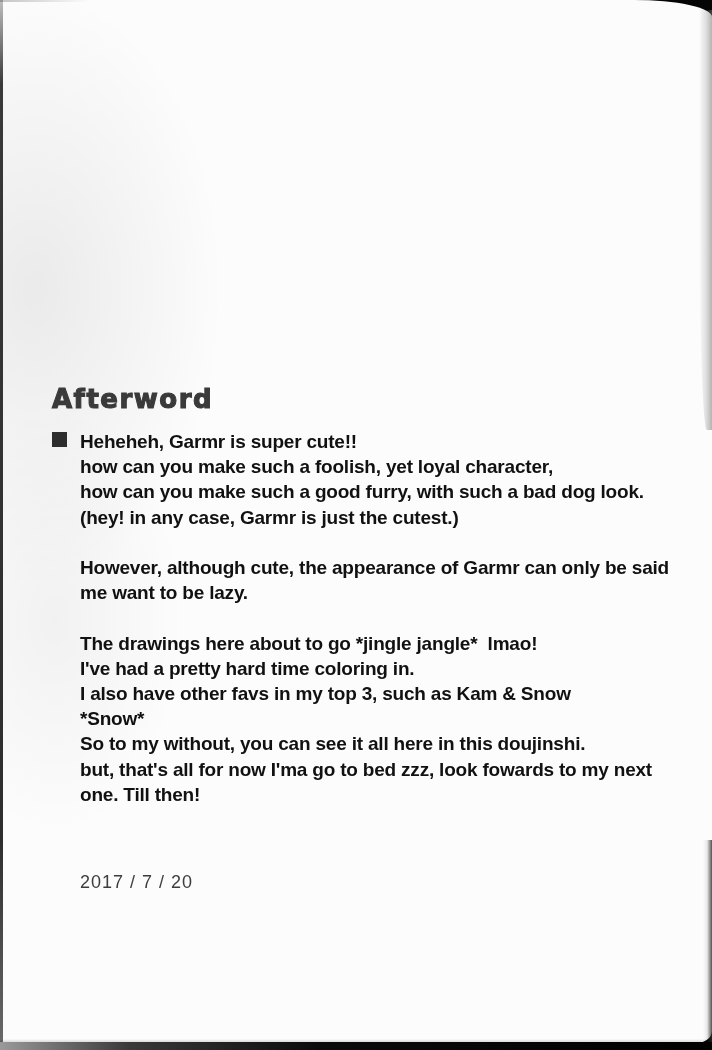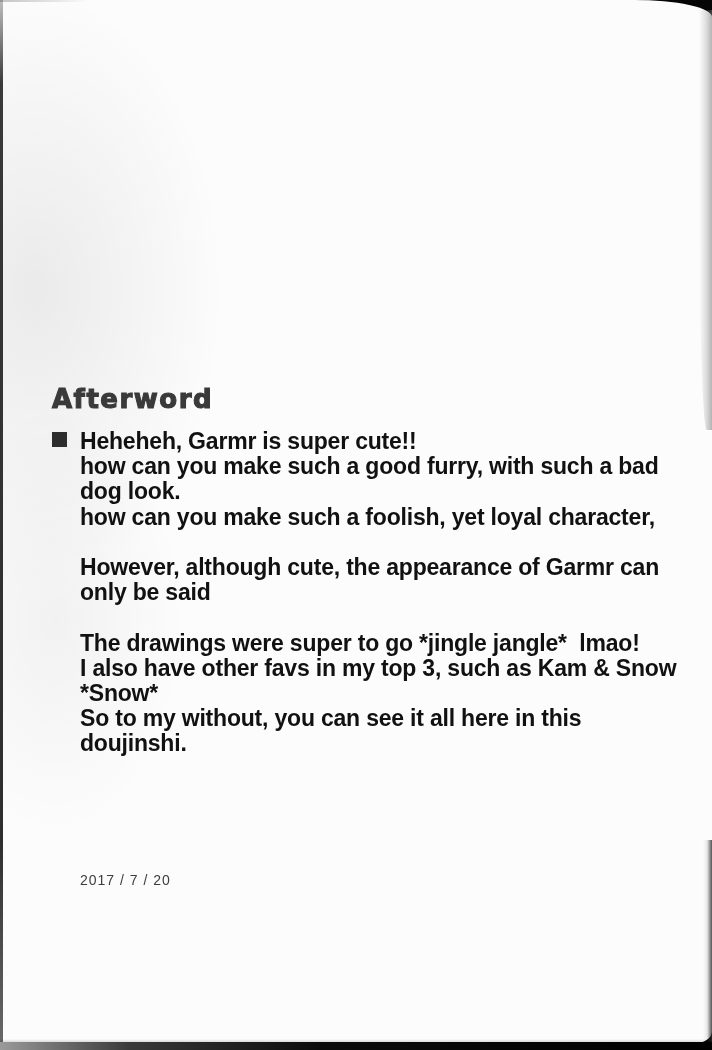--- a/index.html
+++ b/index.html
@@ -56,52 +56,57 @@
     -webkit-text-stroke:1.1px #3a3a3a;
   }
   .bullet{
     position:absolute; left:52px; top:432px;
     width:15px; height:15px;
     background:#2d2d2d;
   }
   .body-text{
     position:absolute; left:80px; top:429px; width:608px;
     font-family:"Liberation Sans", sans-serif;
-    font-size:23px; font-weight:bold;
+    font-size:19px; font-weight:bold;
     letter-spacing:-0.2px;
     line-height:25.2px;
     color:#111111;
   }
   .line{ min-height:25.2px; white-space:pre-wrap; }
   .date{
     position:absolute; left:80px; top:872px;
-    font-size:14px; font-weight:normal;
+    font-size:18px; font-weight:normal;
     letter-spacing:1px;
     color:#3d3d3d;
   }
 </style>
 </head>
 <body>
 
 <div class="page">
   <div class="heading">Afterword</div>
 
   <div class="bullet"></div>
 
   <div class="body-text">
     <div class="line">Heheheh, Garmr is super cute!!</div>
+    <div class="line">how can you make such a foolish, yet loyal character,</div>
     <div class="line">how can you make such a good furry, with such a bad dog look.</div>
-    <div class="line">how can you make such a foolish, yet loyal character,</div>
+    <div class="line">(hey! in any case, Garmr is just the cutest.)</div>
     <div class="line"></div>
     <div class="line">However, although cute, the appearance of Garmr can only be said</div>
+    <div class="line">me want to be lazy.</div>
     <div class="line"></div>
-    <div class="line">The drawings were super to go *jingle jangle*  lmao!</div>
+    <div class="line">The drawings here about to go *jingle jangle*  lmao!</div>
+    <div class="line">I've had a pretty hard time coloring in.</div>
     <div class="line">I also have other favs in my top 3, such as Kam &amp; Snow</div>
     <div class="line">*Snow*</div>
     <div class="line">So to my without, you can see it all here in this doujinshi.</div>
+    <div class="line">but, that's all for now I'ma go to bed zzz, look fowards to my next</div>
+    <div class="line">one. Till then!</div>
   </div>
 
   <div class="date">2017 / 7 / 20</div>
 
   <div class="top-hairline"></div>
   <div class="right-shadow-top"></div>
   <div class="right-shadow-bottom"></div>
 </div>
 
 <div class="left-edge"></div>

